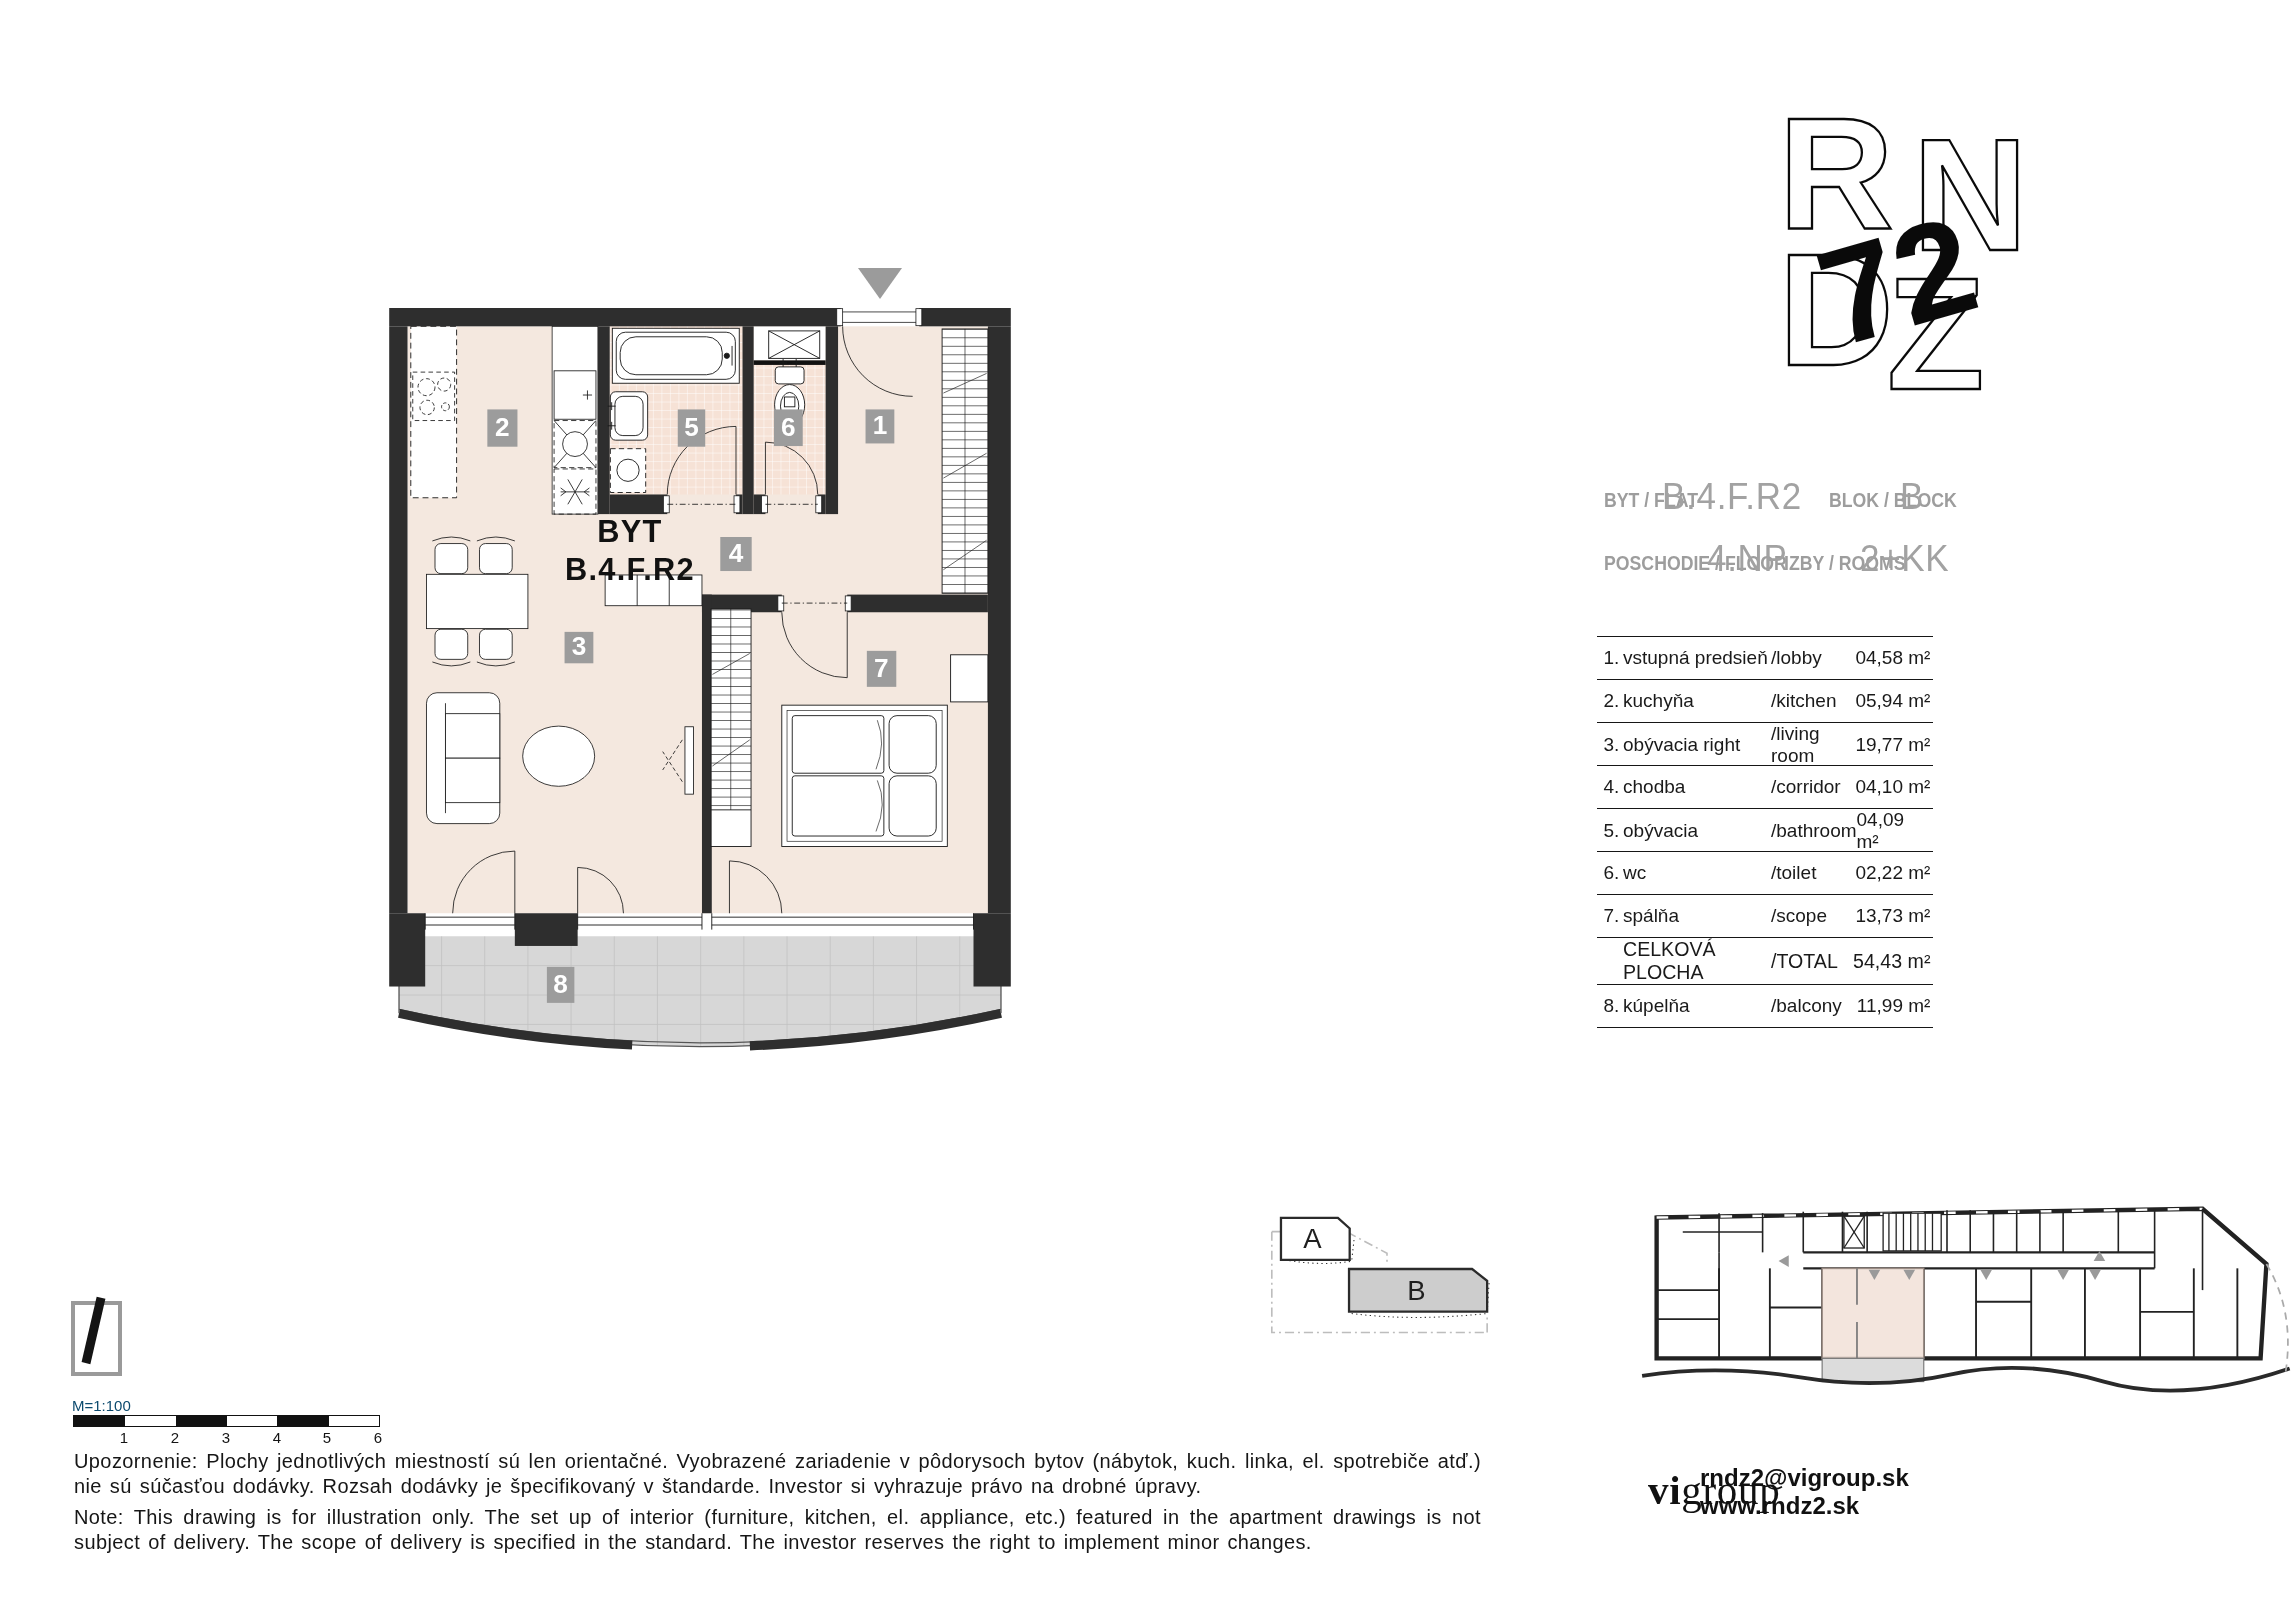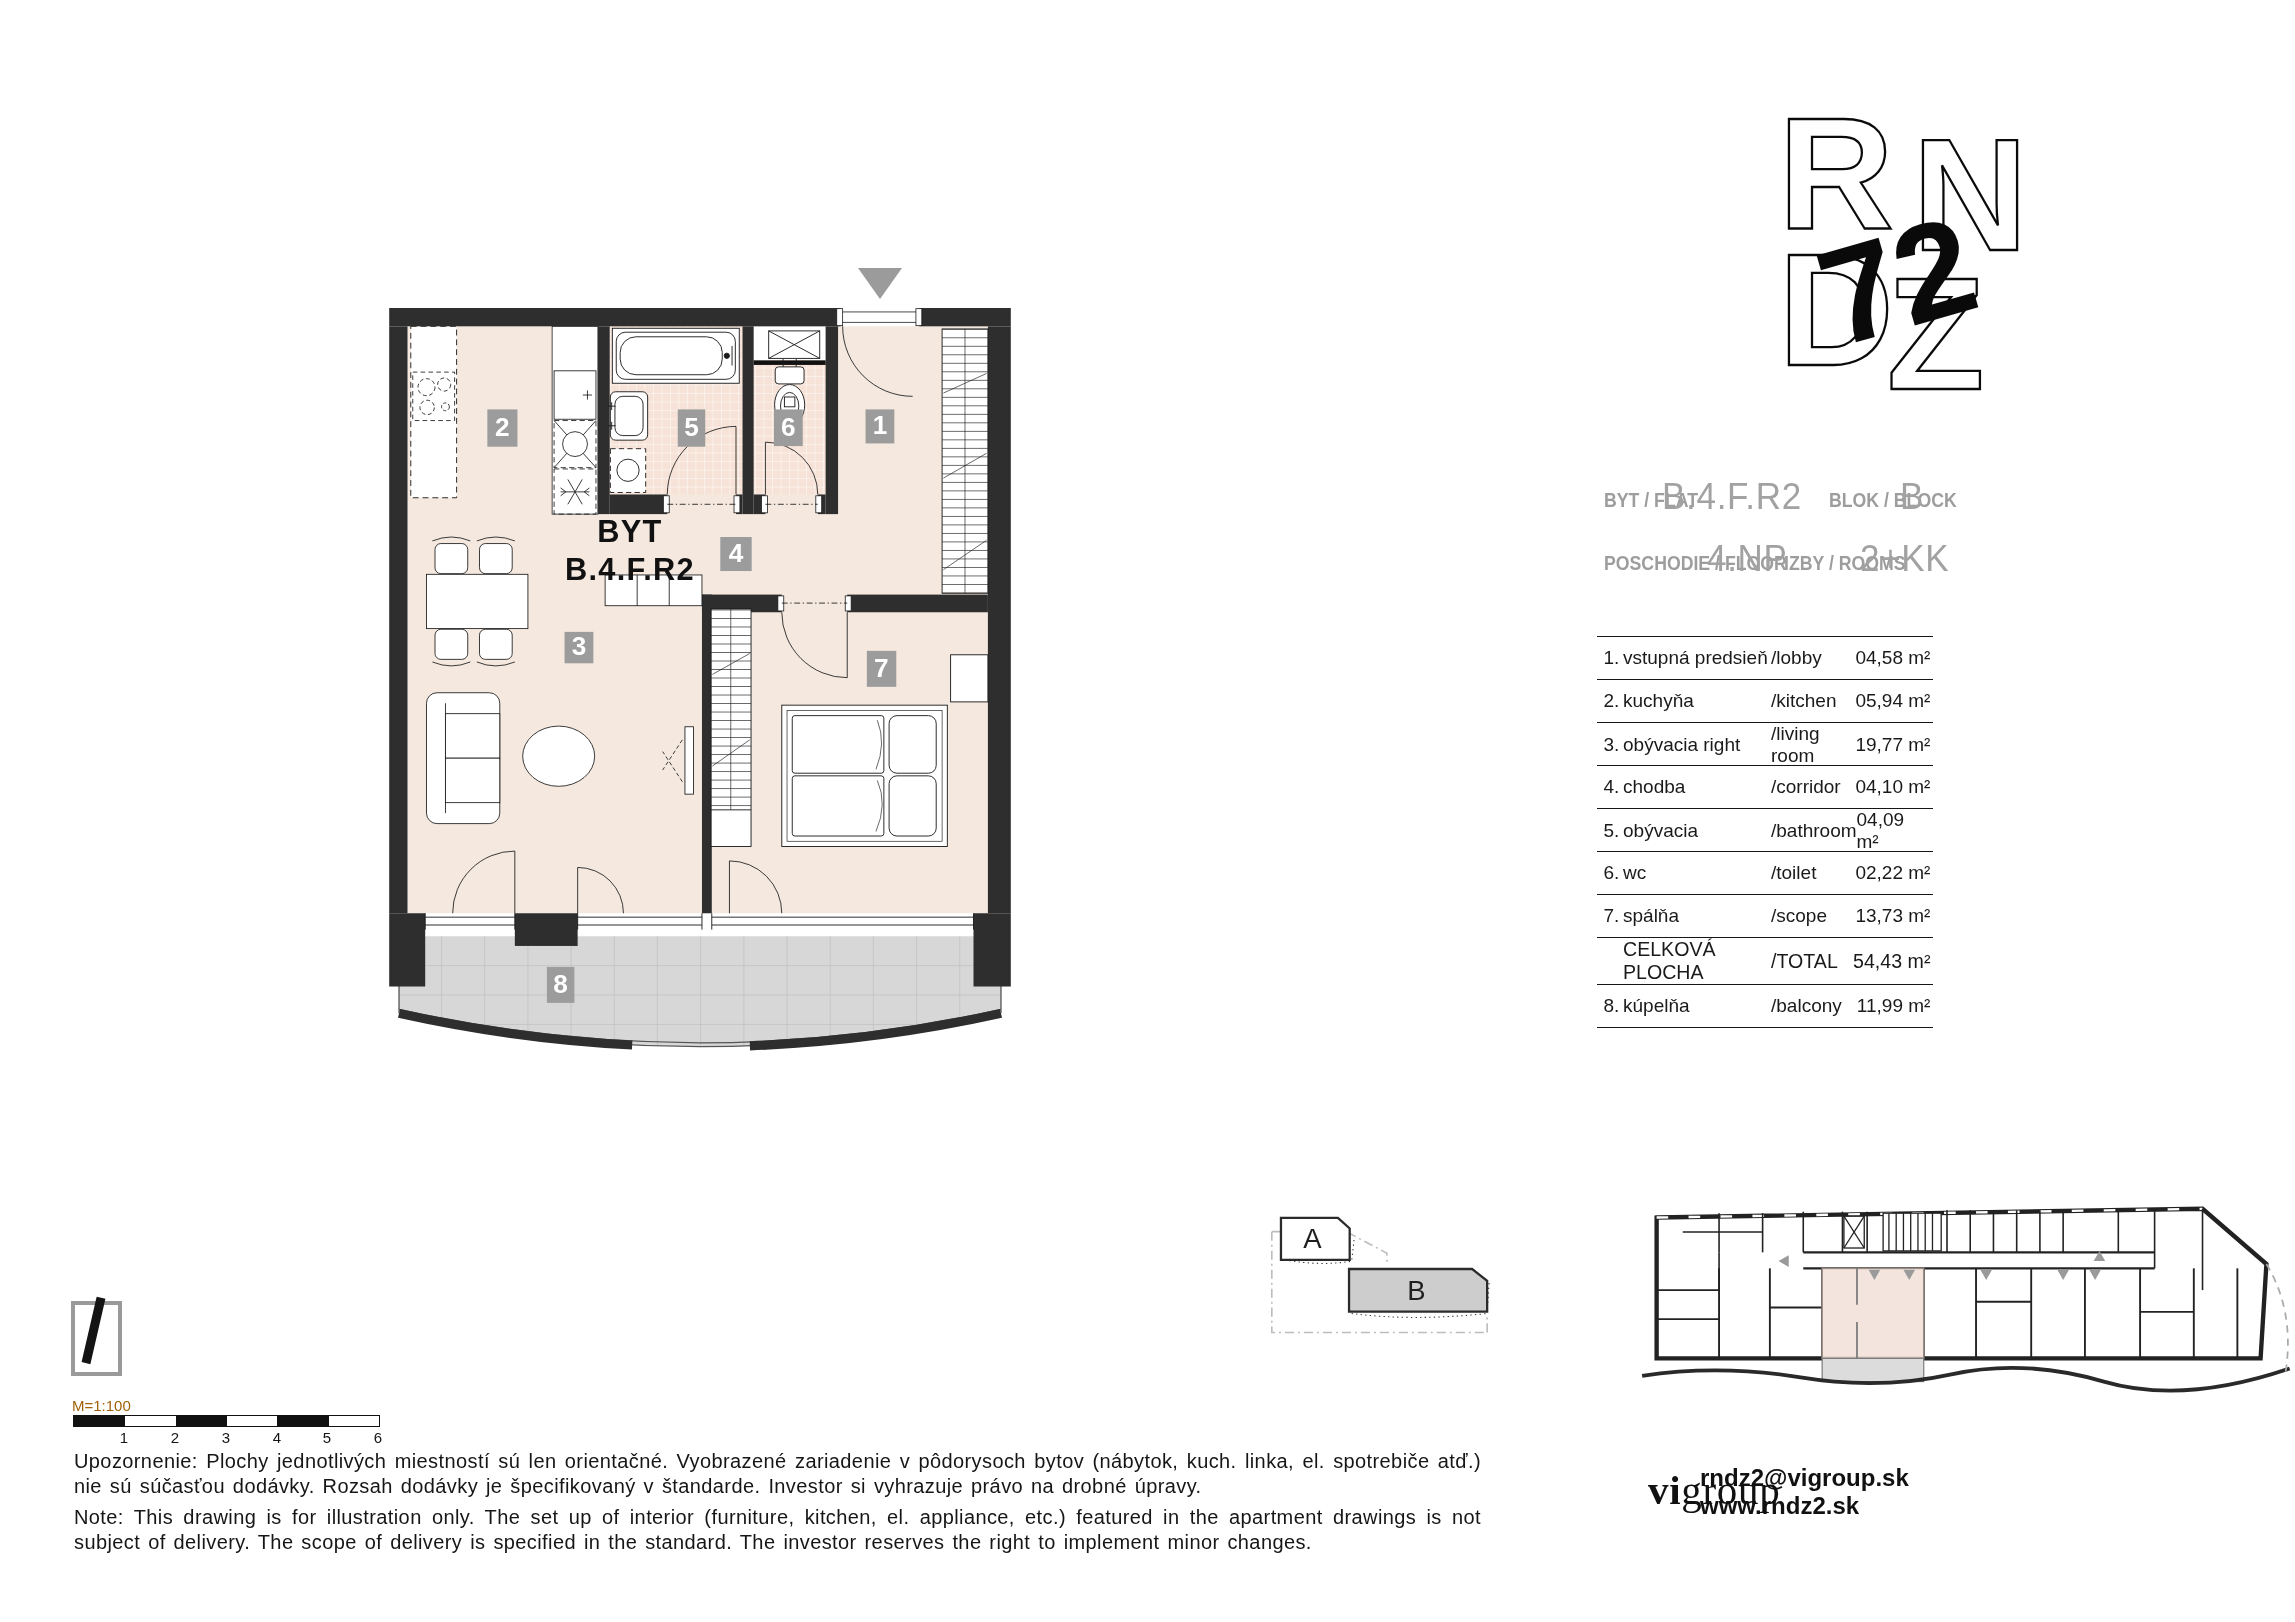--- a/index.html
+++ b/index.html
@@ -14,21 +14,21 @@
         height:42px;border-top:1.3px solid #161616;font-size:19px;}
   .trow:last-child{border-bottom:1.3px solid #161616;}
   .trow.total{height:46px;font-weight:normal;font-size:19.6px;}
   .trow .c-area{justify-self:end;padding-right:2.6px;}
   .trow .c-num{padding-left:6.5px;}
   
   .note{position:absolute;left:74px;width:1407px;font-size:20px;line-height:25px;
         text-align:justify;letter-spacing:0.4px;word-spacing:2px;color:#161616;}
   #north-box{position:absolute;left:71px;top:1301px;width:43px;height:67px;border:4.6px solid #9a9a9a;background:#fff;}
   #north-bar{position:absolute;left:14.4px;top:-7.9px;width:9.2px;height:67px;background:#141414;transform:rotate(13deg);}
-  #scale-label{position:absolute;left:72px;top:1397px;font-size:15px;color:#a16207;}
+  #scale-label{position:absolute;left:72px;top:1397px;font-size:15px;color:#0c4a6e;}
   #scale-bar{position:absolute;left:73px;top:1415px;width:305px;height:9.8px;border:1.3px solid #111;display:flex;}
   #scale-bar .seg{flex:1;}
   .tick{position:absolute;top:1429px;font-size:15px;color:#141414;transform:translateX(-50%);}
   
   #vigroup{position:absolute;left:1648px;top:1466px;font-size:41px;color:#111;letter-spacing:0.7px;font-family:Liberation Serif, serif;}
   #vigroup .vi{font-weight:bold;}
   #vigroup .grp{font-weight:normal;}
   #contact{position:absolute;left:1700px;top:1464px;width:229px;text-align:left;
            font-size:24px;font-weight:bold;line-height:28px;color:#111;}
   

